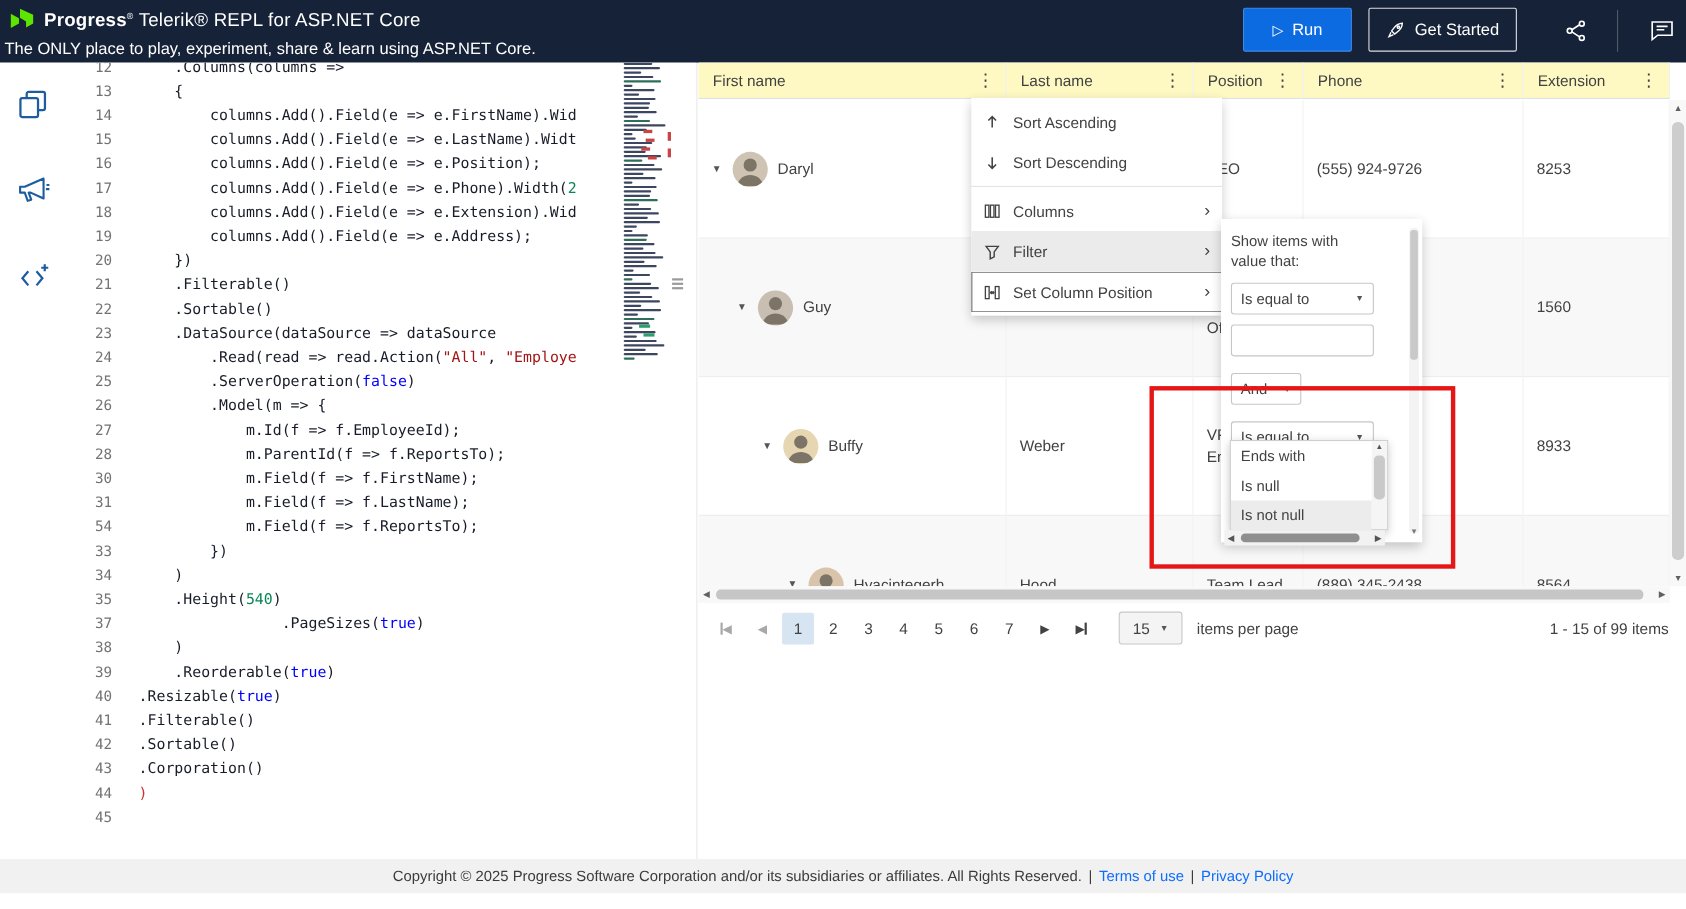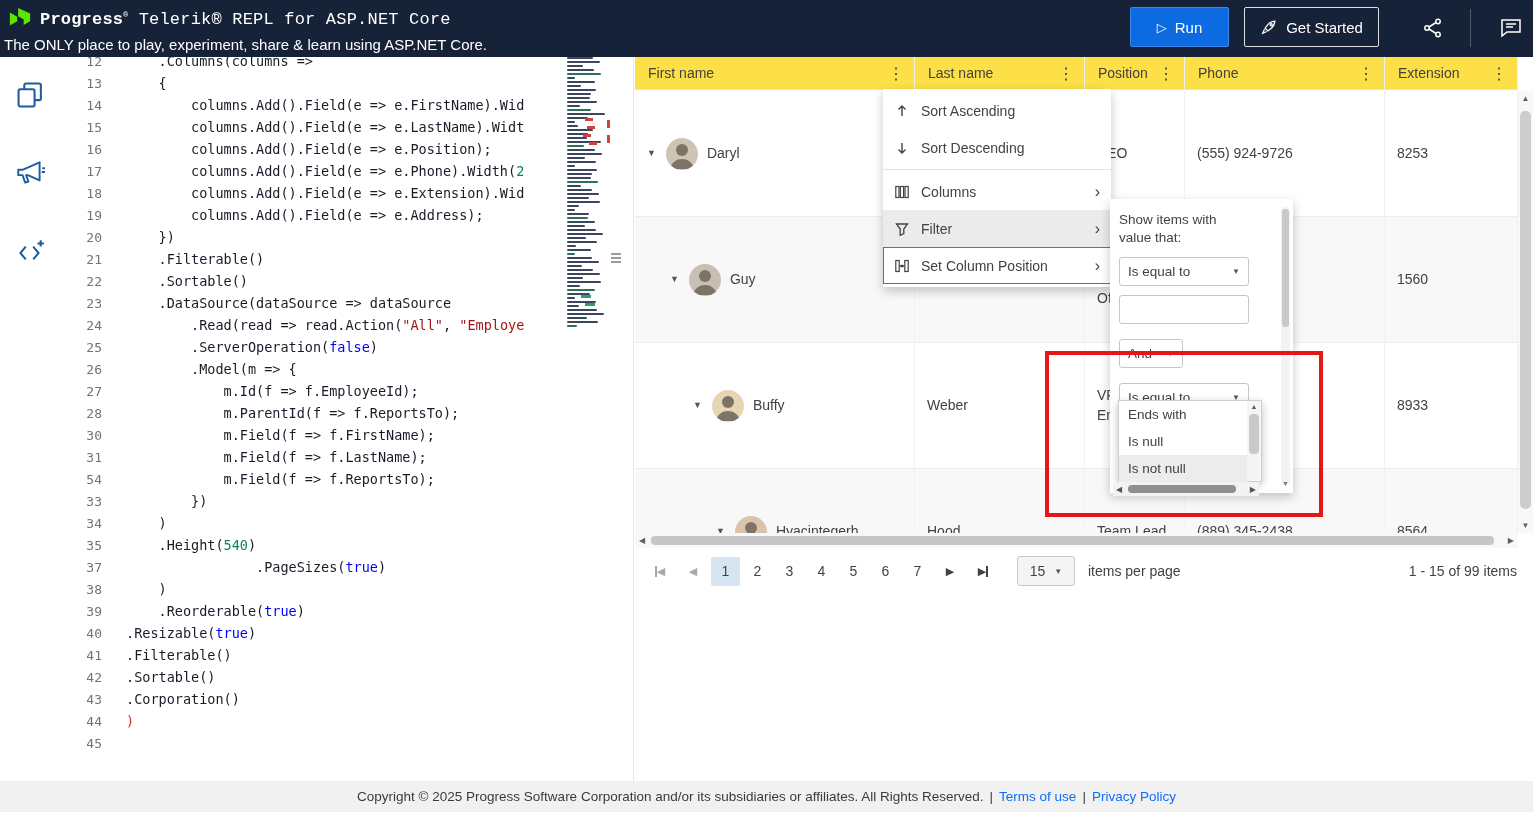--- a/index.html
+++ b/index.html
@@ -1,21 +1,21 @@
 <!DOCTYPE html>
 <html><head>
 <meta charset="utf-8">
 <style>
   * { margin:0; padding:0; box-sizing:border-box; }
   body { font-family:"Liberation Sans", sans-serif; background:#fff; }
   .page { position:relative; width:1533px; height:826px; overflow:hidden; background:#fff; }
 
   
   .topbar { position:absolute; left:0; top:0; width:100%; height:57px; background:#152238; color:#fff; }
-  .brand { position:absolute; left:8px; top:7px; display:flex; align-items:center; gap:8px;font-family:Liberation Mono, monospace; }
+  .brand { position:absolute; left:8px; top:7px; display:flex; align-items:center; gap:8px; }
   .brand svg { width:24px; height:24px; }
   .brand-text { font-size:17px; letter-spacing:.2px; }
   .brand-text .b { font-weight:bold; }
   .brand-text sup { font-size:8px; }
   .tagline { position:absolute; left:4px; top:36px; font-size:15px; color:#fff; }
   .run-btn { position:absolute; left:1130px; top:7px; width:99px; height:40px; background:#0c6be0; border:1px solid #3d87e8; border-radius:2px; color:#fff; font-size:15px; display:flex; align-items:center; justify-content:center; gap:8px; cursor:pointer; font-family:inherit; }
   .run-ico { font-size:13px; }
   .gs-btn { position:absolute; left:1244px; top:7px; width:135px; height:40px; background:transparent; border:1px solid rgba(255,255,255,.85); border-radius:2px; color:#fff; font-size:15px; display:flex; align-items:center; justify-content:center; gap:8px; cursor:pointer; font-family:inherit; }
   .top-ico { position:absolute; top:16px; width:24px; height:24px; cursor:pointer; }
   .share-ico { left:1421px; }
@@ -37,21 +37,21 @@
   .minimap { position:absolute; left:503px; top:0; width:46px; height:292px; overflow:hidden; }
   .mmbar { height:2px; margin:0 0 2px 2px; background:#3c465f; border-radius:1px; }
   .mmred { position:absolute; background:#c94444; }
   .mmgreen { position:absolute; background:#2f9e6e; }
   .splitter { position:absolute; left:549px; top:196px; width:12px; height:18px; cursor:col-resize; }
   .splitter div { width:10px; height:2px; background:#9a9a9a; margin-bottom:2px; }
   .vline { position:absolute; left:633px; top:57px; bottom:44px; width:1px; background:#e8e8e8; }
 
   
   .preview { position:absolute; left:635px; top:57px; right:0; bottom:44px; background:#fff; }
-  .ghead { position:absolute; left:0; top:0; right:15px; height:33px; display:flex; border-bottom:1px solid #dee2e6; background:#fde047; }
+  .ghead { position:absolute; left:0; top:0; right:15px; height:33px; display:flex; border-bottom:1px solid #dee2e6; background:#fef9c3; }
   .hcell { display:flex; align-items:center; font-size:14px; color:#424242; padding:0 6px 0 13px; border-right:1px solid #f0f0f0; }
   .hcell .hlabel { flex:1; }
   .kebab { color:#424242; font-size:16px; cursor:pointer; padding:0 4px; }
   .gbody { position:absolute; left:0; top:34px; right:15px; height:442px; overflow:hidden; }
   .grow { display:flex; height:126px; border-bottom:1px solid #ececec; background:#fff; }
   .grow.alt { background:#f8f8f8; }
   .gc { display:flex; align-items:center; padding:0 12px; font-size:14px; color:#424242; border-right:1px solid #f2f2f2; overflow:hidden; line-height:1.4; }
   .exp { font-size:9px; color:#555; margin-right:10px; cursor:pointer; }
   .avatar { width:32px; height:32px; border-radius:50%; overflow:hidden; margin-right:9px; flex:0 0 32px; }
   .avatar svg { width:100%; height:100%; }

